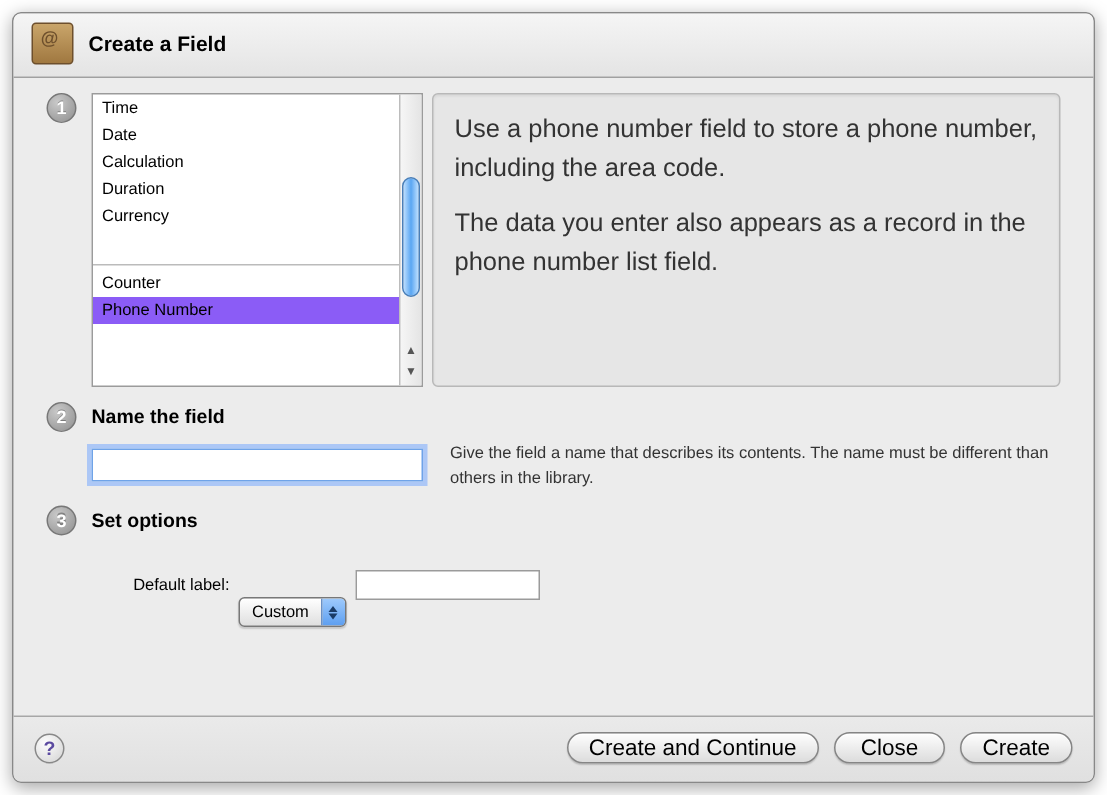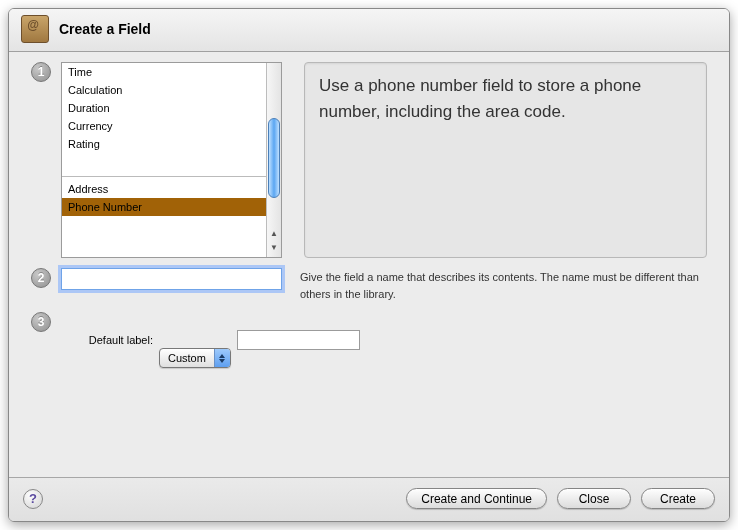--- a/index.html
+++ b/index.html
@@ -79,21 +79,21 @@
     margin-right: 10px;
     text-shadow: 0 -1px 0 rgba(0,0,0,0.3);
   }
   .step-content { flex: 1; }
   .step-title {
     font-size: 13px;
     font-weight: bold;
     margin: 2px 0 8px 0;
   }
   
-  .s1-row { display: flex; gap: 22px; }
+  .s1-row { display: flex; gap: 6px; }
   .field-list-wrap {
     width: 221px;
     height: 196px;
     border: 1px solid #9b9b9b;
     background: #fff;
     position: relative;
     overflow: hidden;
   }
   .field-list {
     position: absolute;
@@ -101,21 +101,21 @@
     right: 15px;
     overflow: hidden;
   }
   .list-item {
     padding: 1px 6px;
     font-size: 11px;
     line-height: 16px;
     cursor: default;
   }
   .list-item.selected {
-    background: #a16207;
+    background: #8b5cf6;
   }
   .list-divider {
     height: 1px;
     background: #bbb;
     margin: 3px 0;
   }
   .vscroll {
     position: absolute;
     right: 0; top: 0; bottom: 0;
     width: 15px;
@@ -147,21 +147,21 @@
     border-radius: 4px;
     background: #e6e6e6;
     padding: 10px 14px;
     box-shadow: inset 0 1px 2px rgba(0,0,0,0.08);
     font-size: 17px;
     line-height: 1.5;
     color: #333;
   }
   .desc-box p { margin: 0 0 12px 0; }
   
-  .s2-row { display: flex; gap: 18px; align-items: flex-start; }
+  .s2-row { display: flex; gap: 18px; align-items: center; }
   .name-input {
     width: 221px;
     height: 22px;
     border: 1px solid #8a8a8a;
     background: #fff;
     outline: none;
     box-shadow: 0 0 0 3px rgba(120,170,255,0.55);
     border-color: #6fa3e8;
     padding: 2px 4px;
     font-size: 11px;
@@ -252,21 +252,21 @@
   .footer-spacer { flex: 1; }
   .push-btn {
     height: 21px;
     min-width: 74px;
     padding: 0 14px;
     margin-left: 10px;
     border: 1px solid #858585;
     border-radius: 11px;
     background: linear-gradient(#fefefe,#dcdcdc);
     box-shadow: 0 1px 0 rgba(255,255,255,0.7) inset, 0 1px 1px rgba(0,0,0,0.18);
-    font-size: 12px;
+    font-size: 15px;
     cursor: pointer;
     text-align: center;
   }
 </style>
 </head>
 <body>
 
 <div class="window">
 
   <div class="header">
@@ -276,55 +276,58 @@
 
   <div class="body">
 
     <div class="step">
       <div class="step-num">1</div>
       <div class="step-content">
         <div class="s1-row">
           <div class="field-list-wrap">
             <div class="field-list" id="field-list">
                 <div class="list-item">Time</div>
+                <div class="list-item">Date</div>
                 <div class="list-item">Calculation</div>
                 <div class="list-item">Duration</div>
                 <div class="list-item">Currency</div>
-                <div class="list-item">Rating</div>
                 <div style="height: 20px;"></div>
                 <div class="list-divider"></div>
-                <div class="list-item">Address</div>
+                <div class="list-item">Counter</div>
                 <div class="list-item selected">Phone Number</div>
               </div>
             <div class="vscroll">
               <div class="thumb"></div>
               <div class="arrow up">▲</div>
               <div class="arrow down">▼</div>
             </div>
           </div>
           <div class="desc-box">
             <p>Use a phone number field to store a phone number, including the area code.</p>
+            <p>The data you enter also appears as a record in the phone number list field.</p>
           </div>
         </div>
       </div>
     </div>
 
     <div class="step">
       <div class="step-num">2</div>
       <div class="step-content">
+        <div class="step-title">Name the field</div>
         <div class="s2-row">
           <input class="name-input" type="text" value="" style="">
           <div class="hint">Give the field a name that describes its contents. The name must be different than others in the library.</div>
         </div>
       </div>
     </div>
 
     <div class="step">
       <div class="step-num">3</div>
       <div class="step-content">
+        <div class="step-title">Set options</div>
 
         <div class="option-row">
           <div class="option-label">Default label:</div>
           <div class="popup">
             <span class="pop-label">Custom</span>
             <span class="pop-arrows"></span>
           </div>
           <input class="label-value-input" type="text" value="" style="">
         </div>
 

